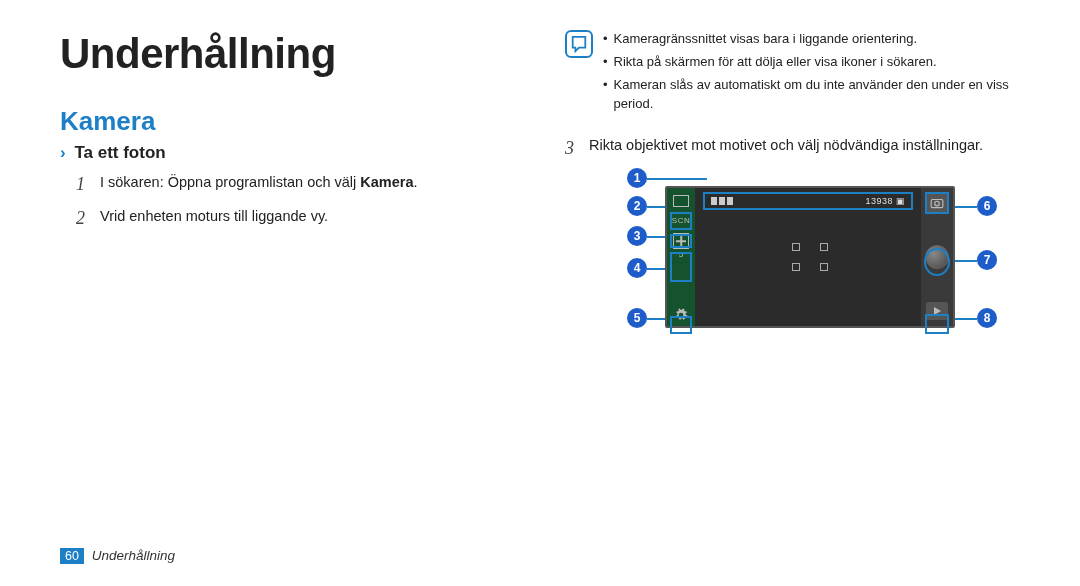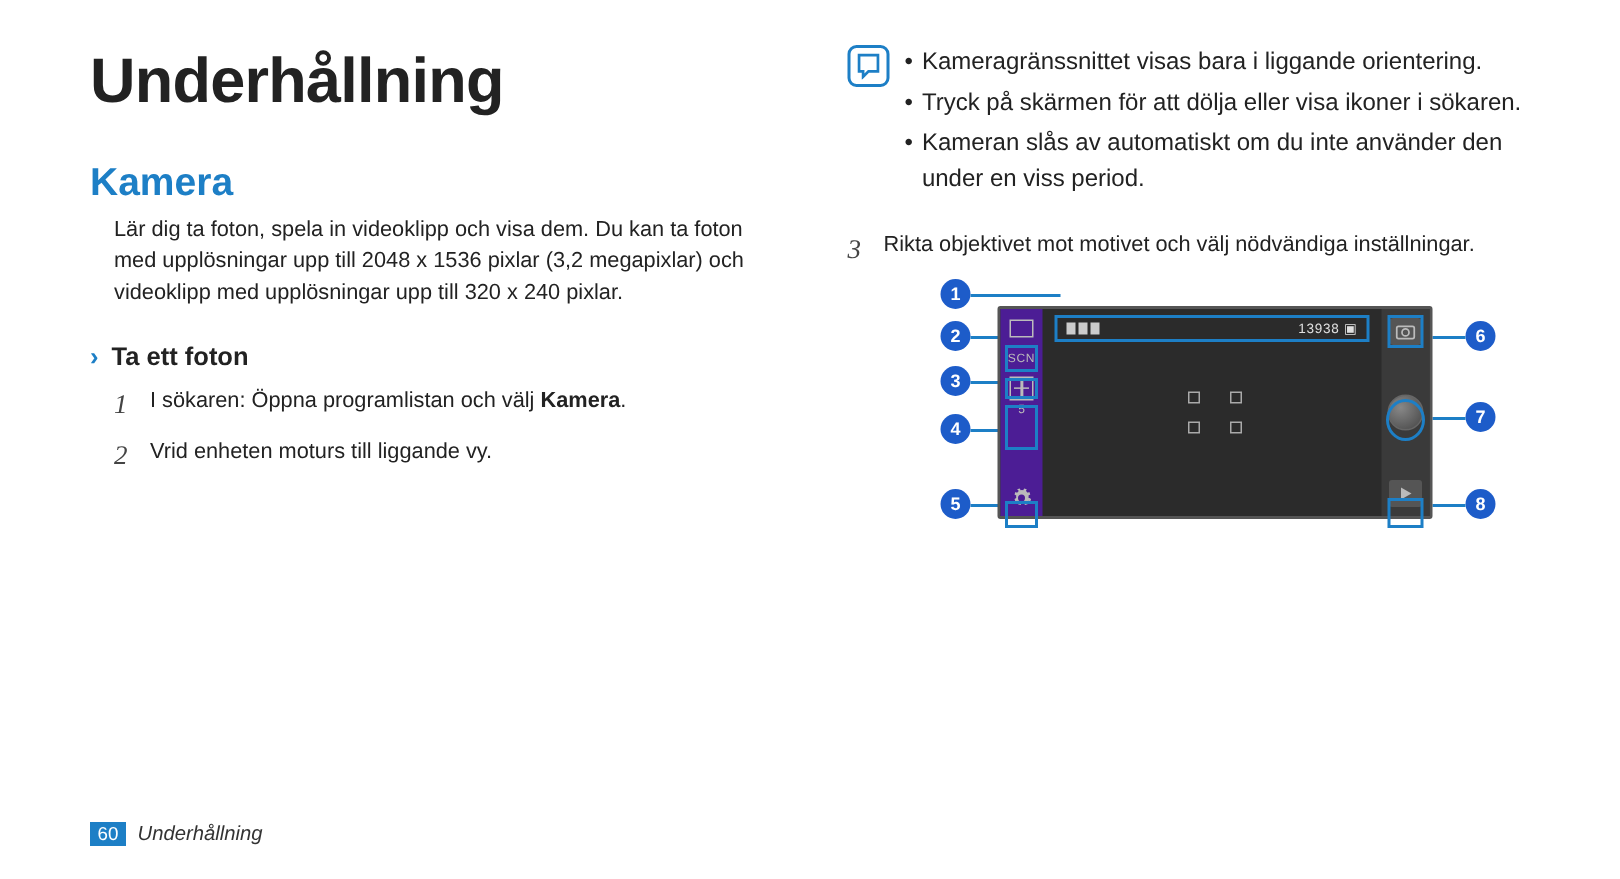--- a/index.html
+++ b/index.html
@@ -77,21 +77,21 @@
     border: 2.5px solid #1d7fc6;
     border-radius: 6px;
     display: flex;
     align-items: center;
     justify-content: center;
     flex-shrink: 0;
   }
   .note-icon svg { width: 18px; height: 18px; }
   .note-list {
     list-style: none;
-    font-size: 16px;
+    font-size: 13px;
     line-height: 1.45;
   }
   .note-list li {
     display: flex;
     gap: 6px;
     margin-bottom: 4px;
   }
   .note-list li::before {
     content: "•";
     color: #222;
@@ -118,21 +118,21 @@
     width: 290px;
     height: 142px;
     background: #2b2b2b;
     border: 2px solid #555;
     border-radius: 2px;
   }
   .cam-sidebar-left {
     position: absolute;
     left: 0; top: 0; bottom: 0;
     width: 28px;
-    background: #4c1d95;
+    background: #14532d;
     display: flex;
     flex-direction: column;
     align-items: center;
     padding-top: 6px;
     gap: 8px;
   }
   .cam-sidebar-right {
     position: absolute;
     right: 0; top: 0; bottom: 0;
     width: 32px;
@@ -254,21 +254,20 @@
   }
 </style>
 </head>
 <body>
 
 <div class="page">
 
   <div class="col">
     <h1>Underhållning</h1>
     <h2>Kamera</h2>
-    <p class="intro">Lär dig ta foton, spela in videoklipp och visa dem. Du kan ta foton med upplösningar upp till 2048 x 1536 pixlar (3,2 megapixlar) och videoklipp med upplösningar upp till 320 x 240 pixlar.</p>
 
     <div class="section-title">
       <span class="chev">›</span>
       <span>Ta ett foton</span>
     </div>
 
     <ol class="steps">
       <li>
         <span class="step-num">1</span>
         <span>
@@ -287,21 +286,21 @@
       <div class="note-icon">
         <svg viewBox="0 0 20 20">
             <path d="M3 2 L17 2 L17 14 L10 14 L6 18 L6 14 L3 14 Z" fill="none" stroke="#1d7fc6" stroke-width="2"></path>
           </svg>
       </div>
       <ul class="note-list">
         <li>
             <span>Kameragränssnittet visas bara i liggande orientering.</span>
           </li>
         <li>
-            <span>Tryck på skärmen för att dölja eller visa ikoner i sökaren.</span>
+            <span>Rikta på skärmen för att dölja eller visa ikoner i sökaren.</span>
           </li>
         <li>
             <span>Kameran slås av automatiskt om du inte använder den under en viss period.</span>
           </li>
       </ul>
     </div>
 
     <div class="step3">
       <span class="step-num">3</span>
       <span>Rikta objektivet mot motivet och välj nödvändiga inställningar.</span>

